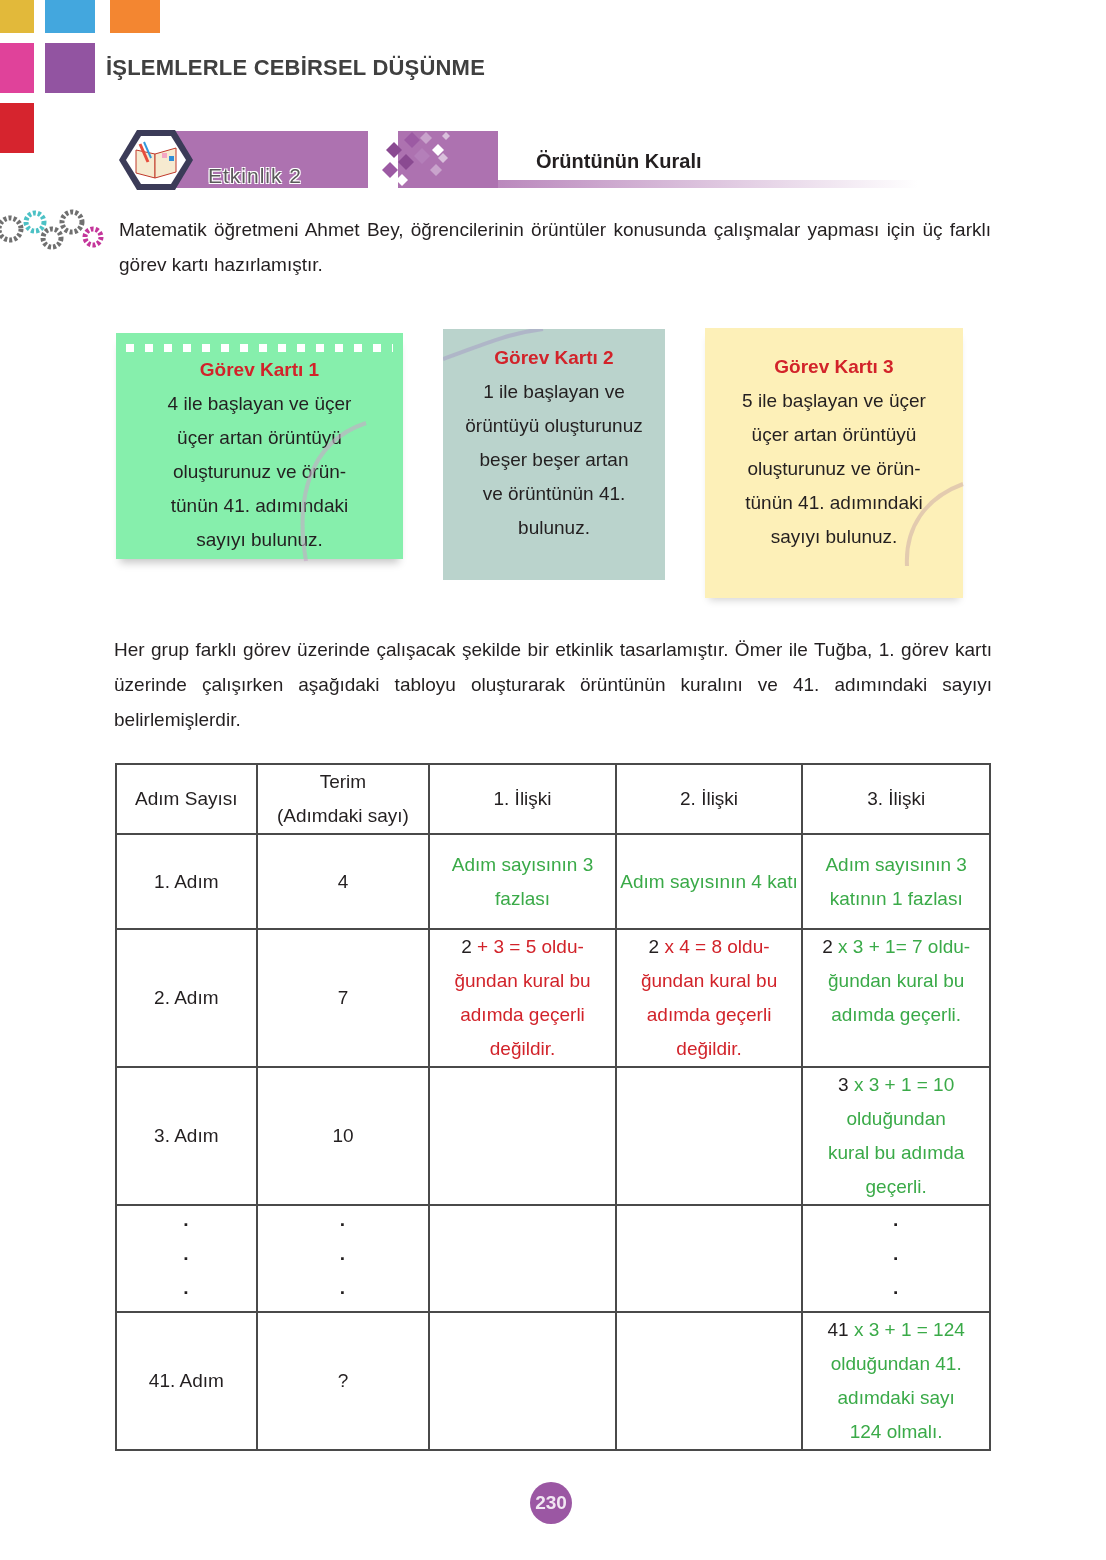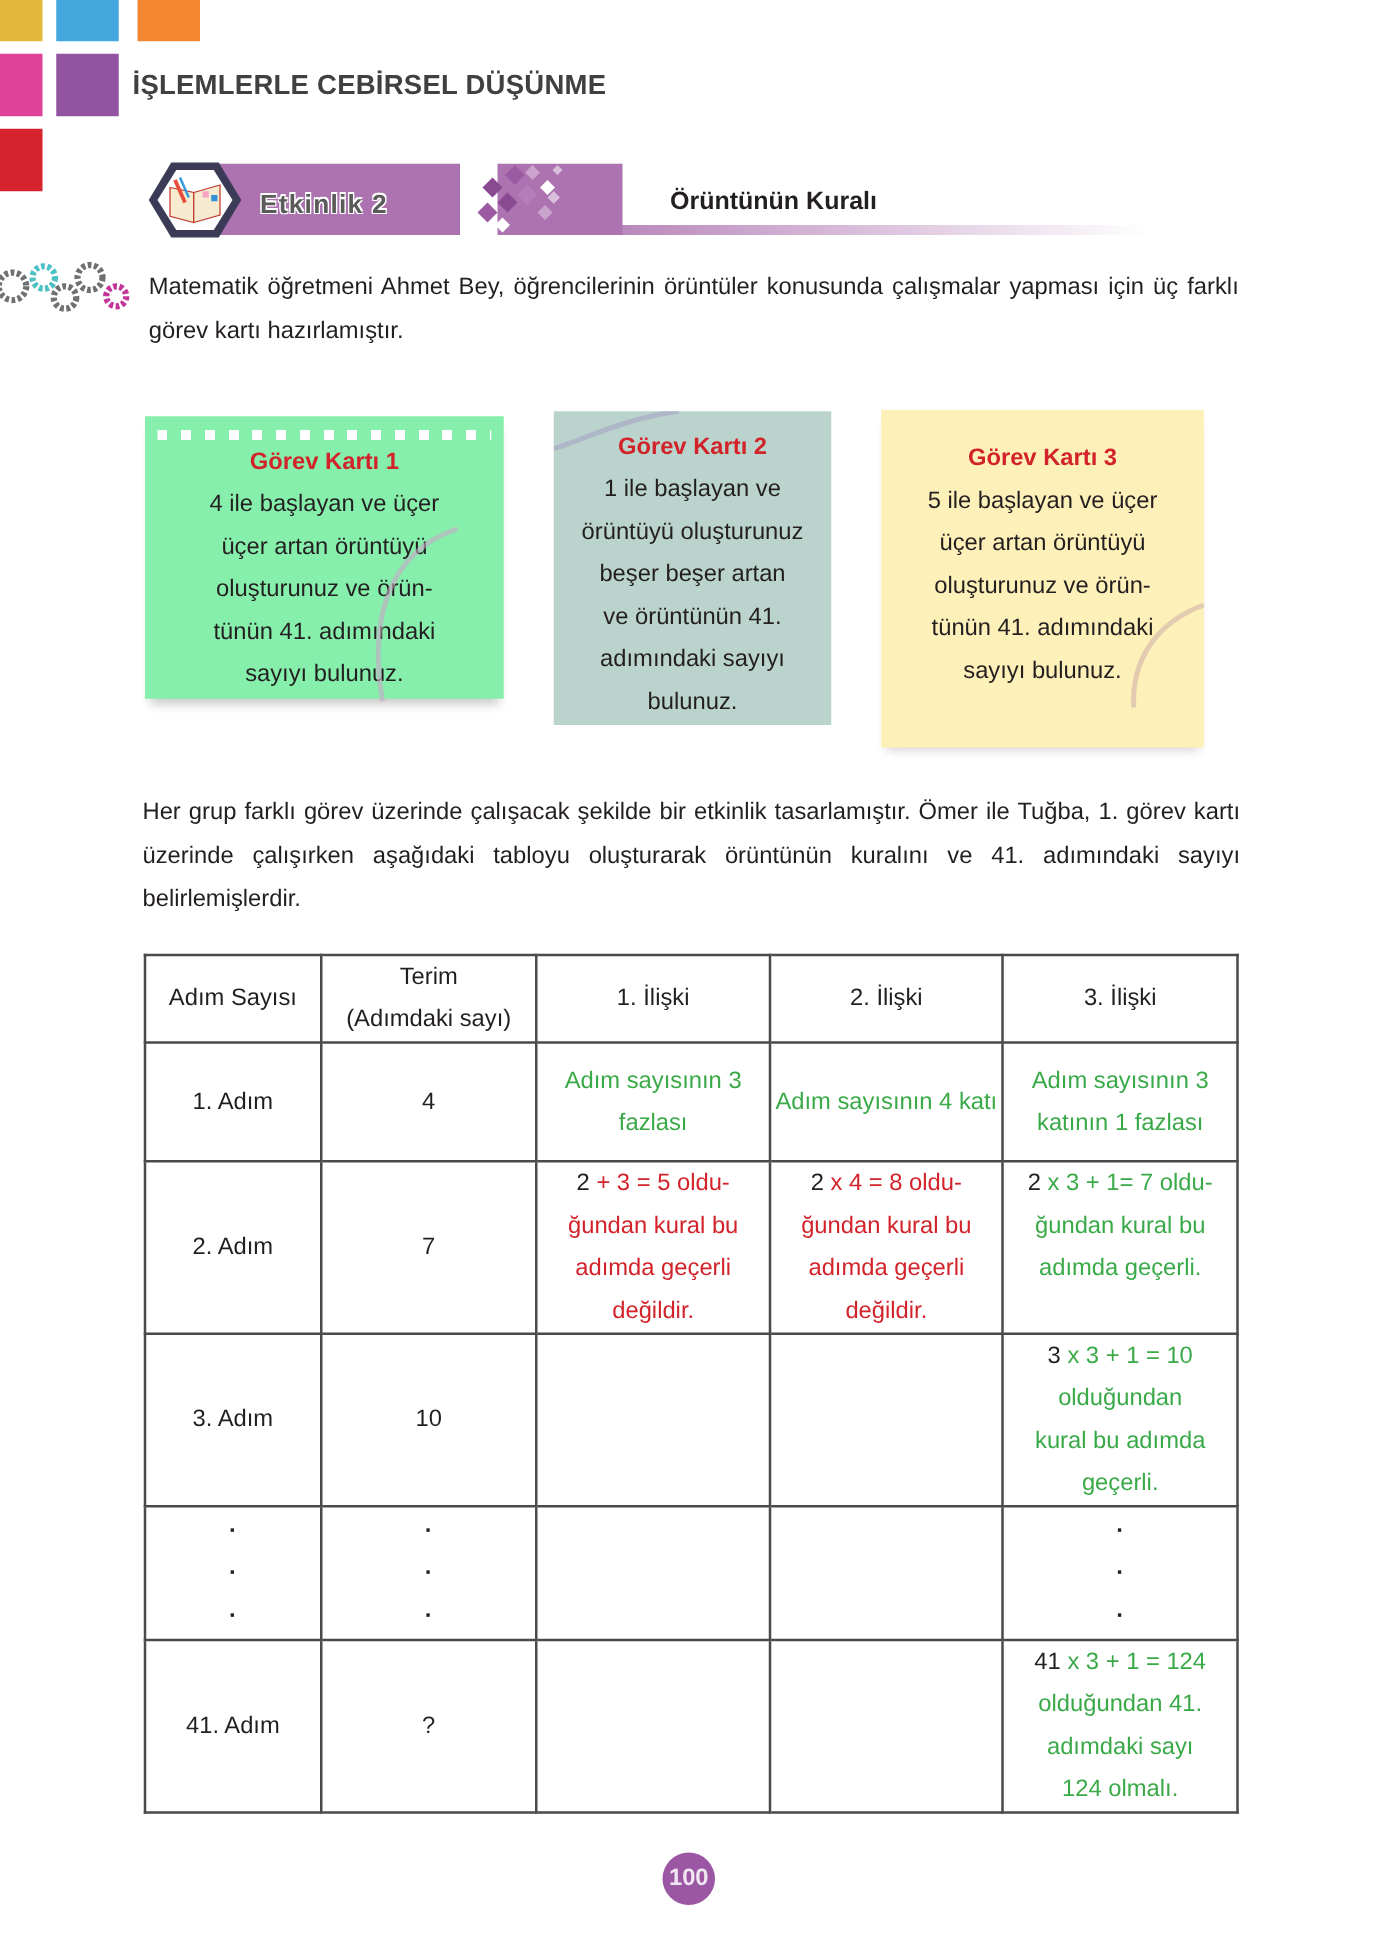--- a/index.html
+++ b/index.html
@@ -7,21 +7,21 @@
   body { position: relative; font-family: "Liberation Sans", sans-serif; color: #231f20; }
 
   .sq { position: absolute; }
   .unit-title { position: absolute; left: 106px; top: 55px; font-size: 22px; font-weight: bold; color: #404040; letter-spacing: 0.2px; }
 
   .etk-bar { position: absolute; left: 118px; top: 128px; width: 800px; height: 64px; }
   .etk-band { position: absolute; left: 40px; top: 3px; width: 340px; height: 57px; background: #ad72b0; }
   .etk-fade { position: absolute; left: 300px; top: 52px; width: 500px; height: 8px;
     background: linear-gradient(to right, #ad72b0, rgba(173,114,176,0)); }
   .etk-hex { position: absolute; left: 0; top: 0; width: 76px; height: 64px; }
-  .etk-label { position: absolute; left: 90px; top: 24px; font-size: 21px; font-weight: bold; color: #5a5a5a;
+  .etk-label { position: absolute; left: 90px; top: 36px; font-size: 21px; font-weight: normal; color: #5a5a5a;
     letter-spacing: 1px; text-shadow: -1px -1px 0 #fff, 1px -1px 0 #fff, -1px 1px 0 #fff, 1px 1px 0 #fff; }
   .etk-diamonds { position: absolute; left: 250px; top: 0; width: 120px; height: 64px; }
   .etk-subtitle { position: absolute; left: 370px; top: 22px; font-size: 20px; font-weight: bold; color: #231f20; margin-left: 48px; }
 
   .gears { position: absolute; left: 0; top: 205px; width: 110px; height: 50px; }
   .intro { position: absolute; left: 119px; top: 212px; width: 872px; font-size: 19px; line-height: 35px; text-align: justify; }
 
   .card { position: absolute; text-align: center; font-size: 19px; line-height: 34px; color: #231f20; }
   .card-title { color: #d2232a; font-weight: bold; }
   .card1 { left: 116px; top: 333px; width: 287px; height: 226px; background: #86efac; padding-top: 20px;
@@ -119,21 +119,20 @@
 
 <div class="card card2">
   <svg class="swirl" style="left:0;top:0;" width="120" height="40">
     <path d="M0 30 C 30 20, 60 5, 100 0" stroke="#a9a3c4" stroke-width="4" fill="none" opacity="0.6"></path>
   </svg>
   <div class="card-title">Görev Kartı 2</div>
   <div>1 ile başlayan ve</div>
   <div>örüntüyü oluşturunuz</div>
   <div>beşer beşer artan</div>
   <div>ve örüntünün 41.</div>
-  <div>adımındaki sayıyı</div>
   <div>bulunuz.</div>
 </div>
 
 <div class="card card3">
   <svg class="swirl" style="left:180px;top:150px;" width="80" height="90">
     <path d="M78 6 C 40 20, 20 50, 22 88" stroke="#d2b3a8" stroke-width="4" fill="none" opacity="0.6"></path>
   </svg>
   <div class="card-title">Görev Kartı 3</div>
   <div>5 ile başlayan ve üçer</div>
   <div>üçer artan örüntüyü</div>
@@ -223,13 +222,13 @@
     <td class="g">
       <div><span class="k">41</span><span> x 3 + 1 = 124</span></div>
       <div>olduğundan 41.</div>
       <div>adımdaki sayı</div>
       <div>124 olmalı.</div>
     </td>
   </tr>
 </tbody>
   </table>
 
-<div class="page-num">100</div>
+<div class="page-num">230</div>
 
 </body></html>

